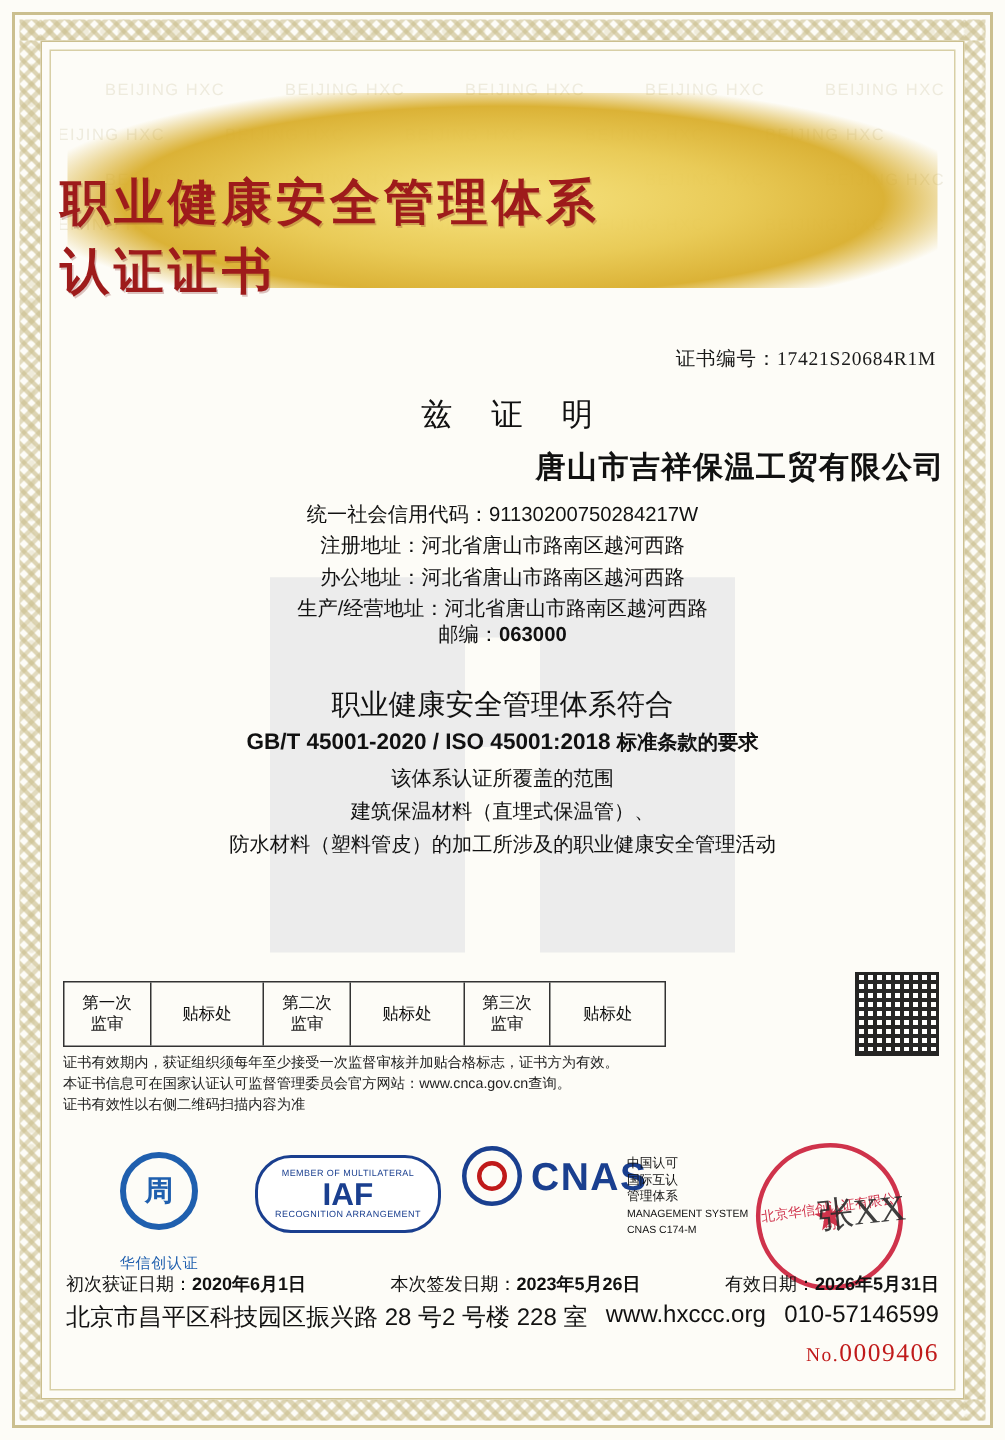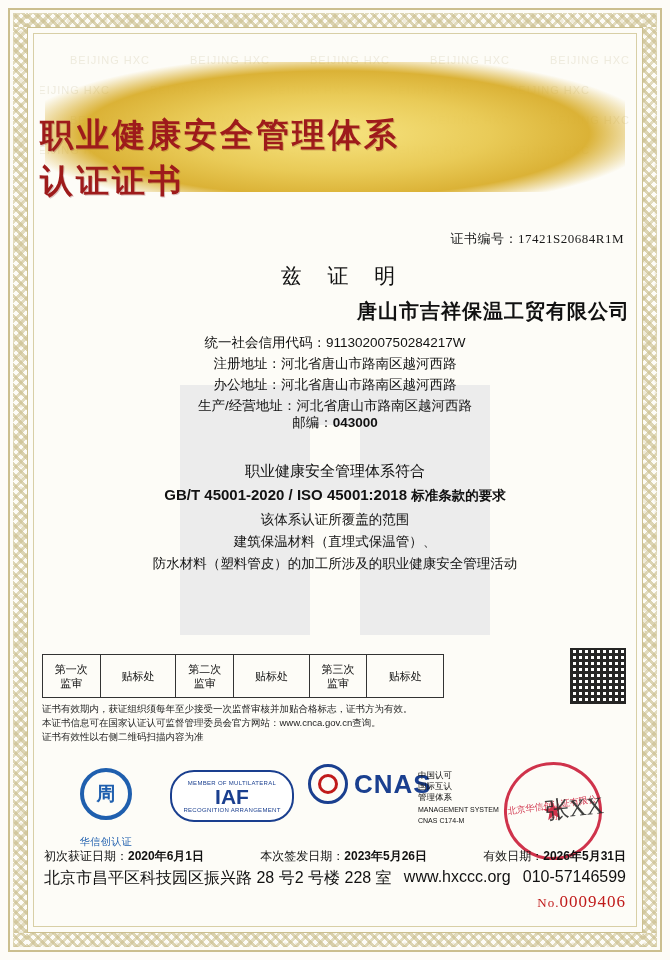--- a/index.html
+++ b/index.html
@@ -148,21 +148,21 @@
   }
   .zip b { font-weight: bold; }
 
   .std-block {
     position: absolute;
     left: 0; right: 0;
     top: 420px;
     text-align: center;
     color: #111;
   }
-  .std-1 { font-size: 15px; line-height: 22px; }
+  .std-1 { font-size: 19px; line-height: 22px; }
   .std-2 { font-size: 15px; font-weight: bold; line-height: 26px; }
   .std-3 { font-size: 13.5px; line-height: 22px; }
   .scope { font-size: 13.5px; line-height: 22px; }
 
   
   .surv {
     position: absolute;
     left: 2px;
     top: 614px;
     width: 402px;
@@ -380,21 +380,21 @@
       </div>
       <div>
         <span class="lbl">办公地址：</span><span class="val">河北省唐山市路南区越河西路</span>
       </div>
       <div>
         <span class="lbl">生产/经营地址：</span><span class="val">河北省唐山市路南区越河西路</span>
       </div>
     </div>
 
     <div class="zip">
-      <span>邮编：</span><b>043000</b>
+      <span>邮编：</span><b>063000</b>
     </div>
 
     <div class="std-block">
       <div class="std-1">职业健康安全管理体系符合</div>
       <div class="std-2">
         <span>GB/T 45001-2020 / ISO 45001:2018</span>
         <span style="font-size:13.5px; font-weight:bold;">标准条款的要求</span>
       </div>
       <div class="std-3">该体系认证所覆盖的范围</div>
       <div class="scope">建筑保温材料（直埋式保温管）、</div>

